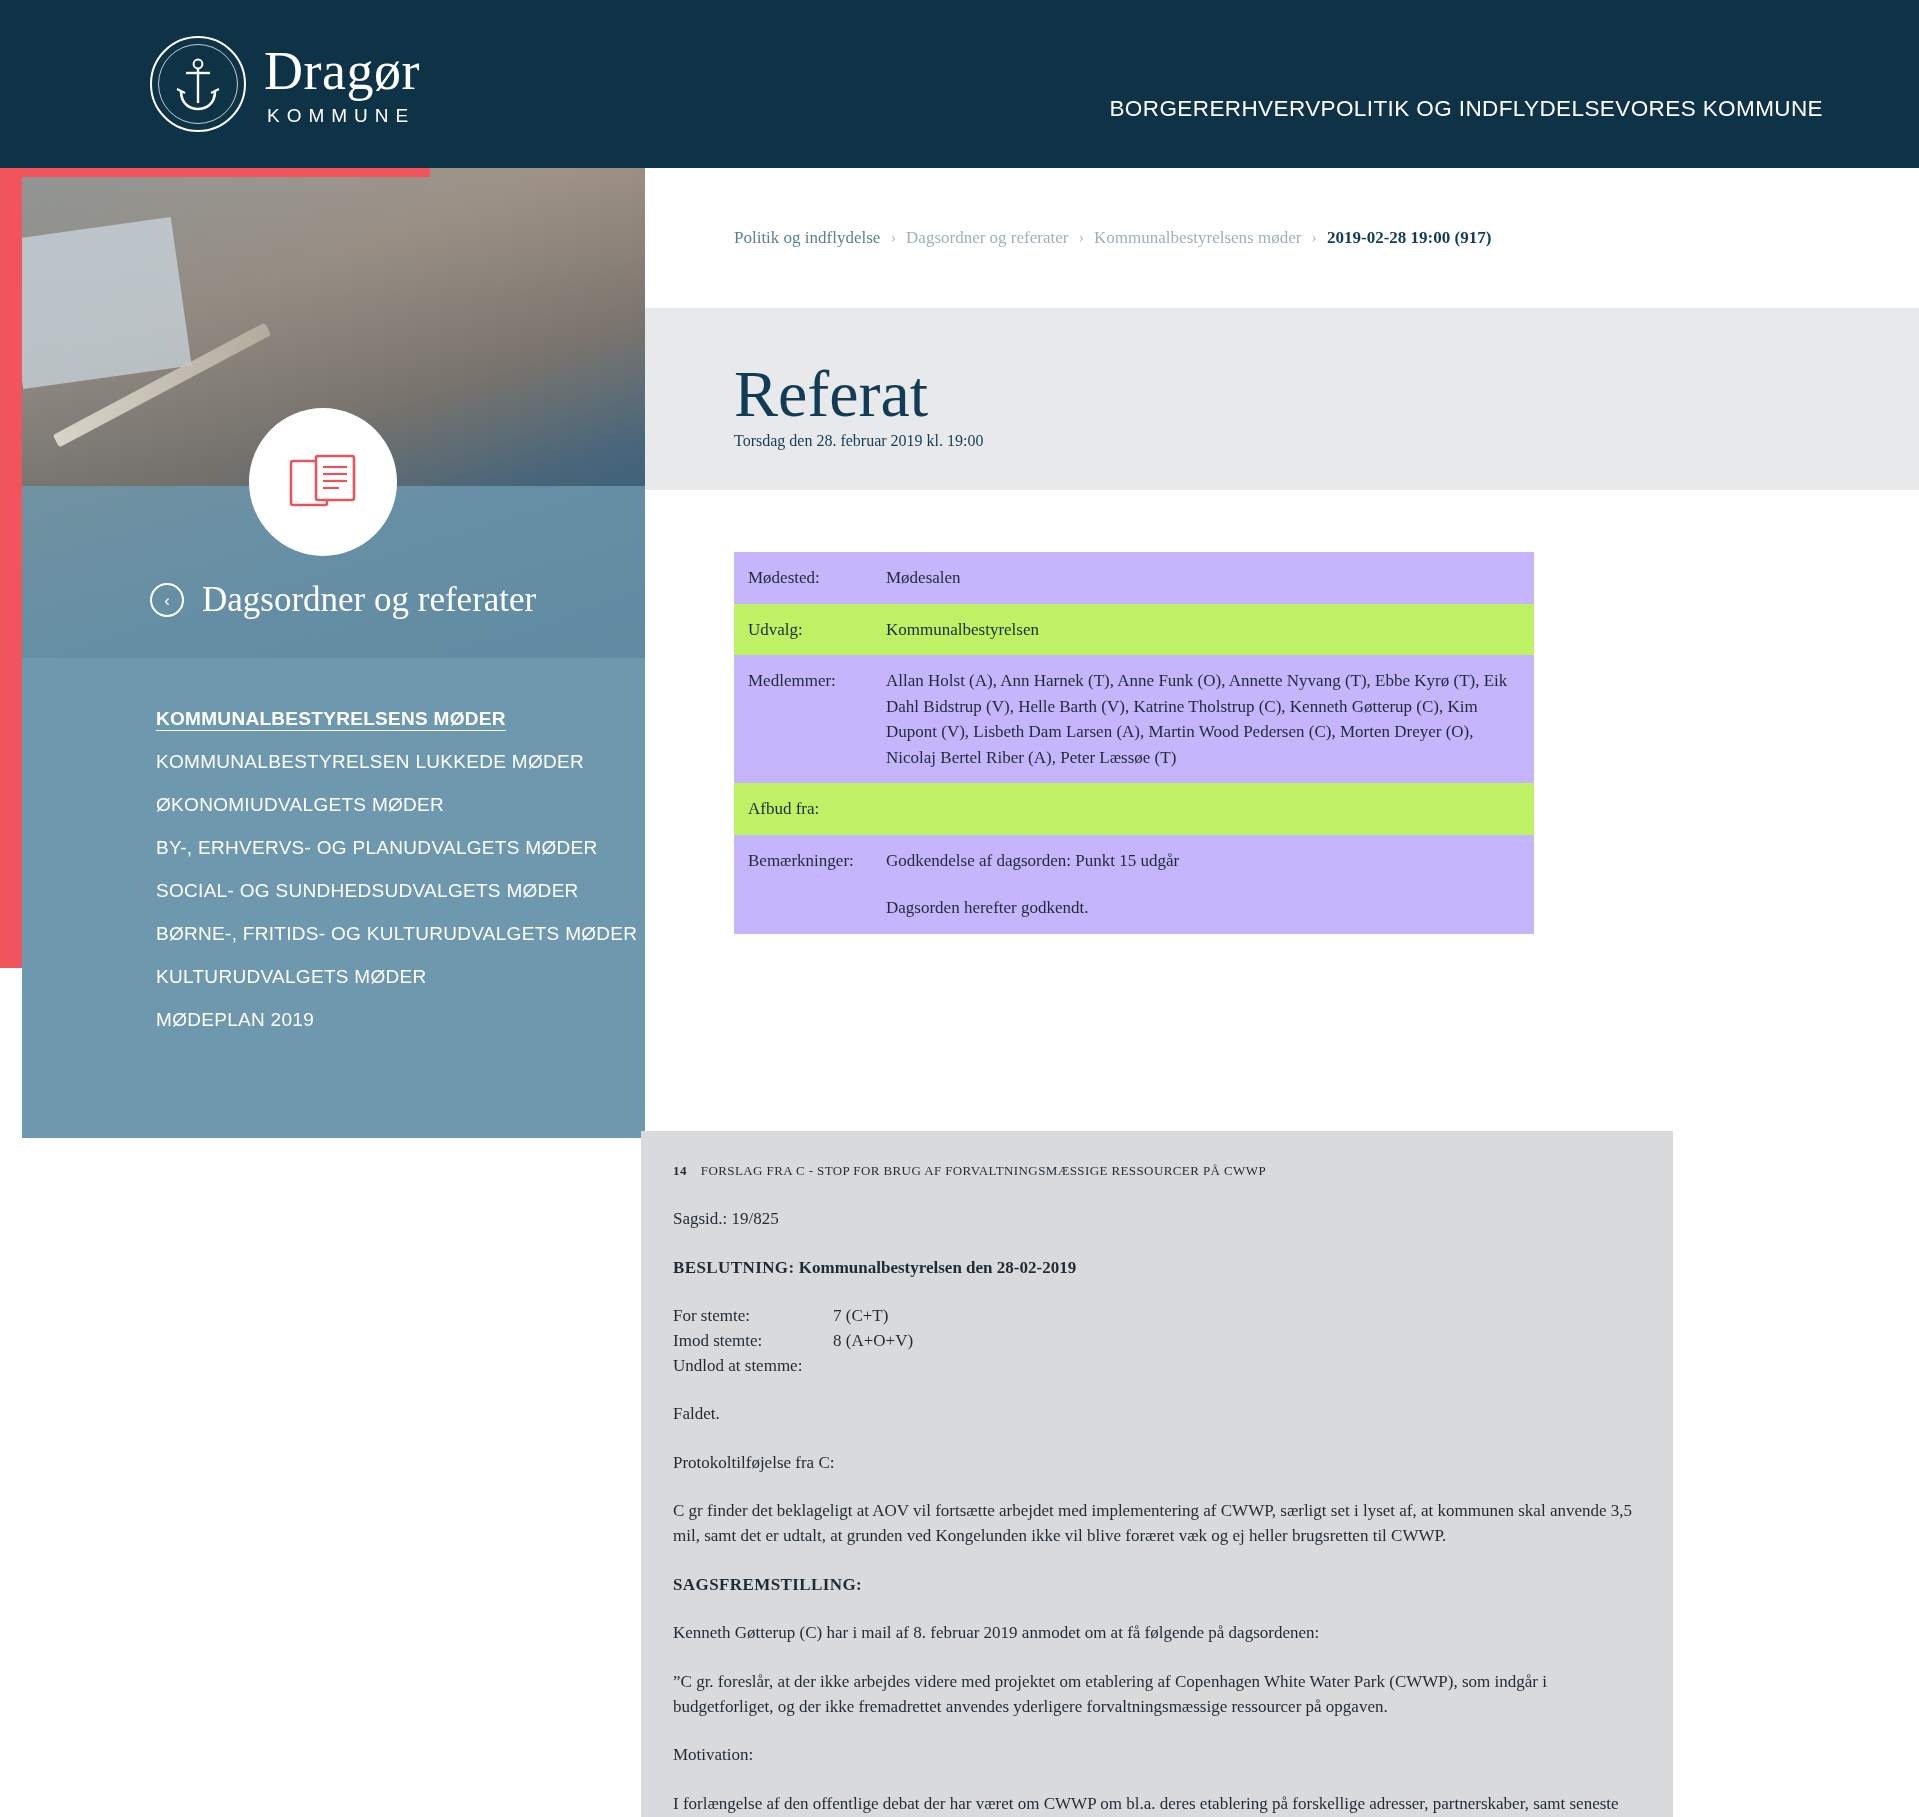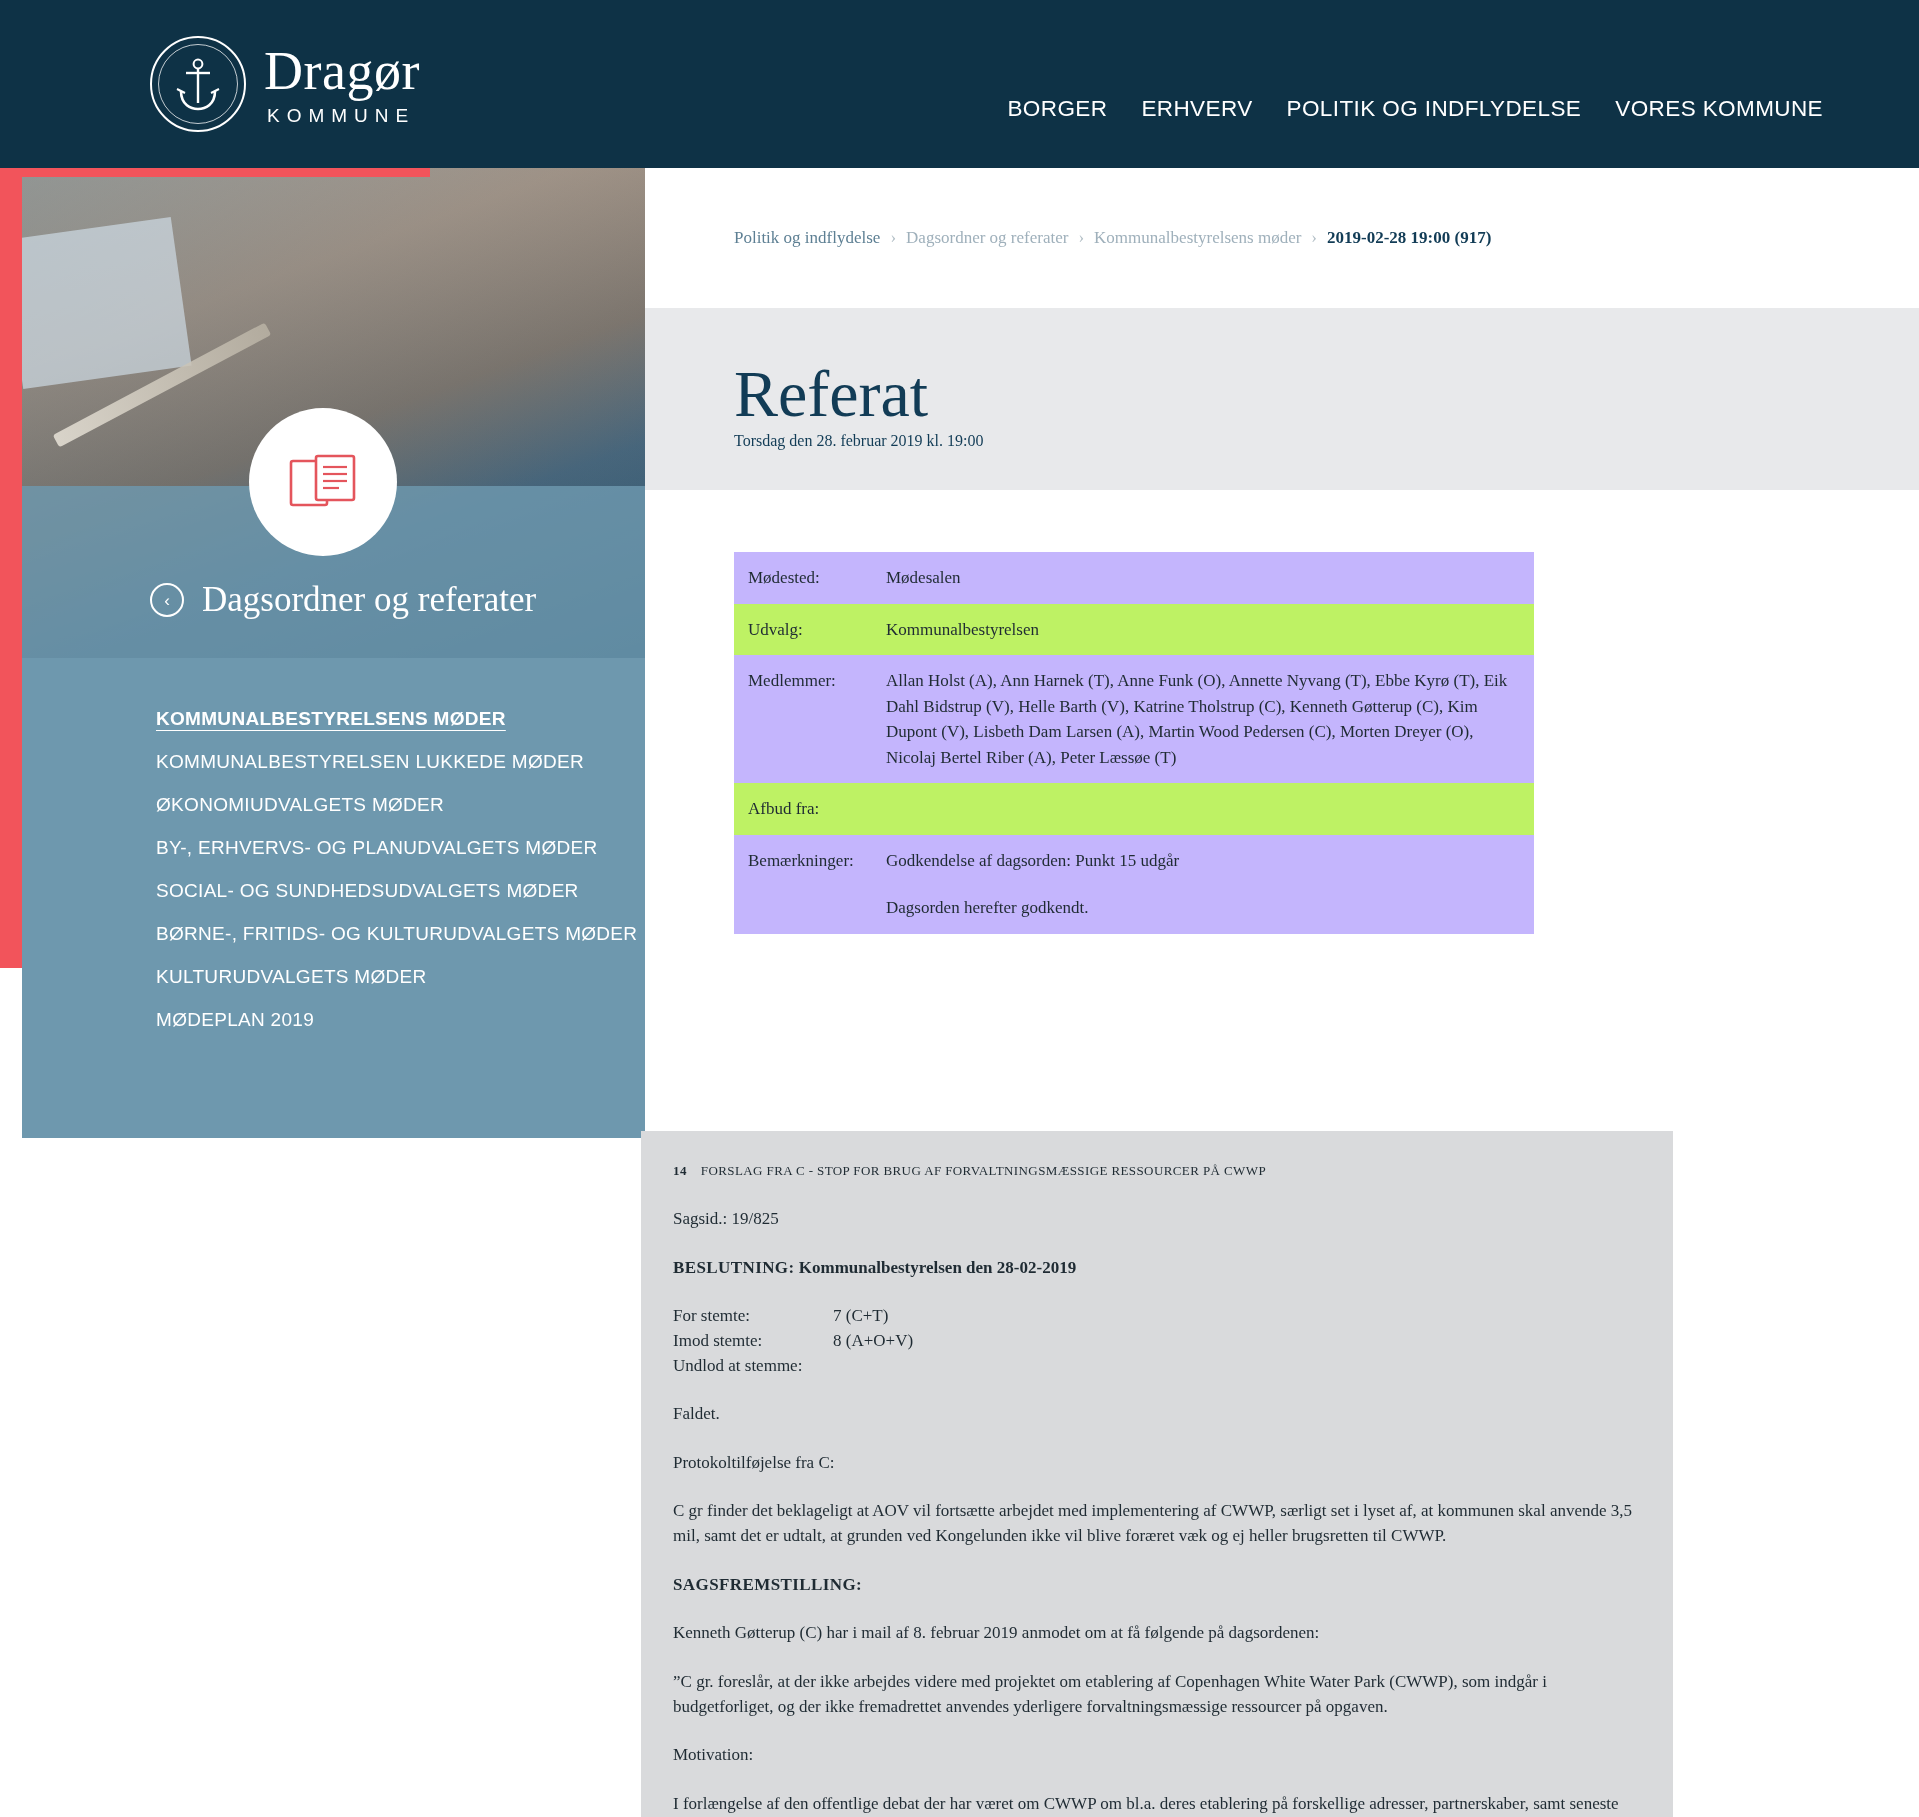--- a/index.html
+++ b/index.html
@@ -49,21 +49,20 @@
     font-size: 19px;
     letter-spacing: 7px;
     margin-top: 8px;
     margin-left: 3px;
   }
   .main-nav {
     position: absolute;
     right: 96px;
     top: 96px;
     display: flex;
-    gap: 34px;
   }
   .main-nav a {
     color: #ffffff;
     text-decoration: none;
     font-size: 22.5px;
     letter-spacing: 0.4px;
     white-space: nowrap;
   }
 
   

